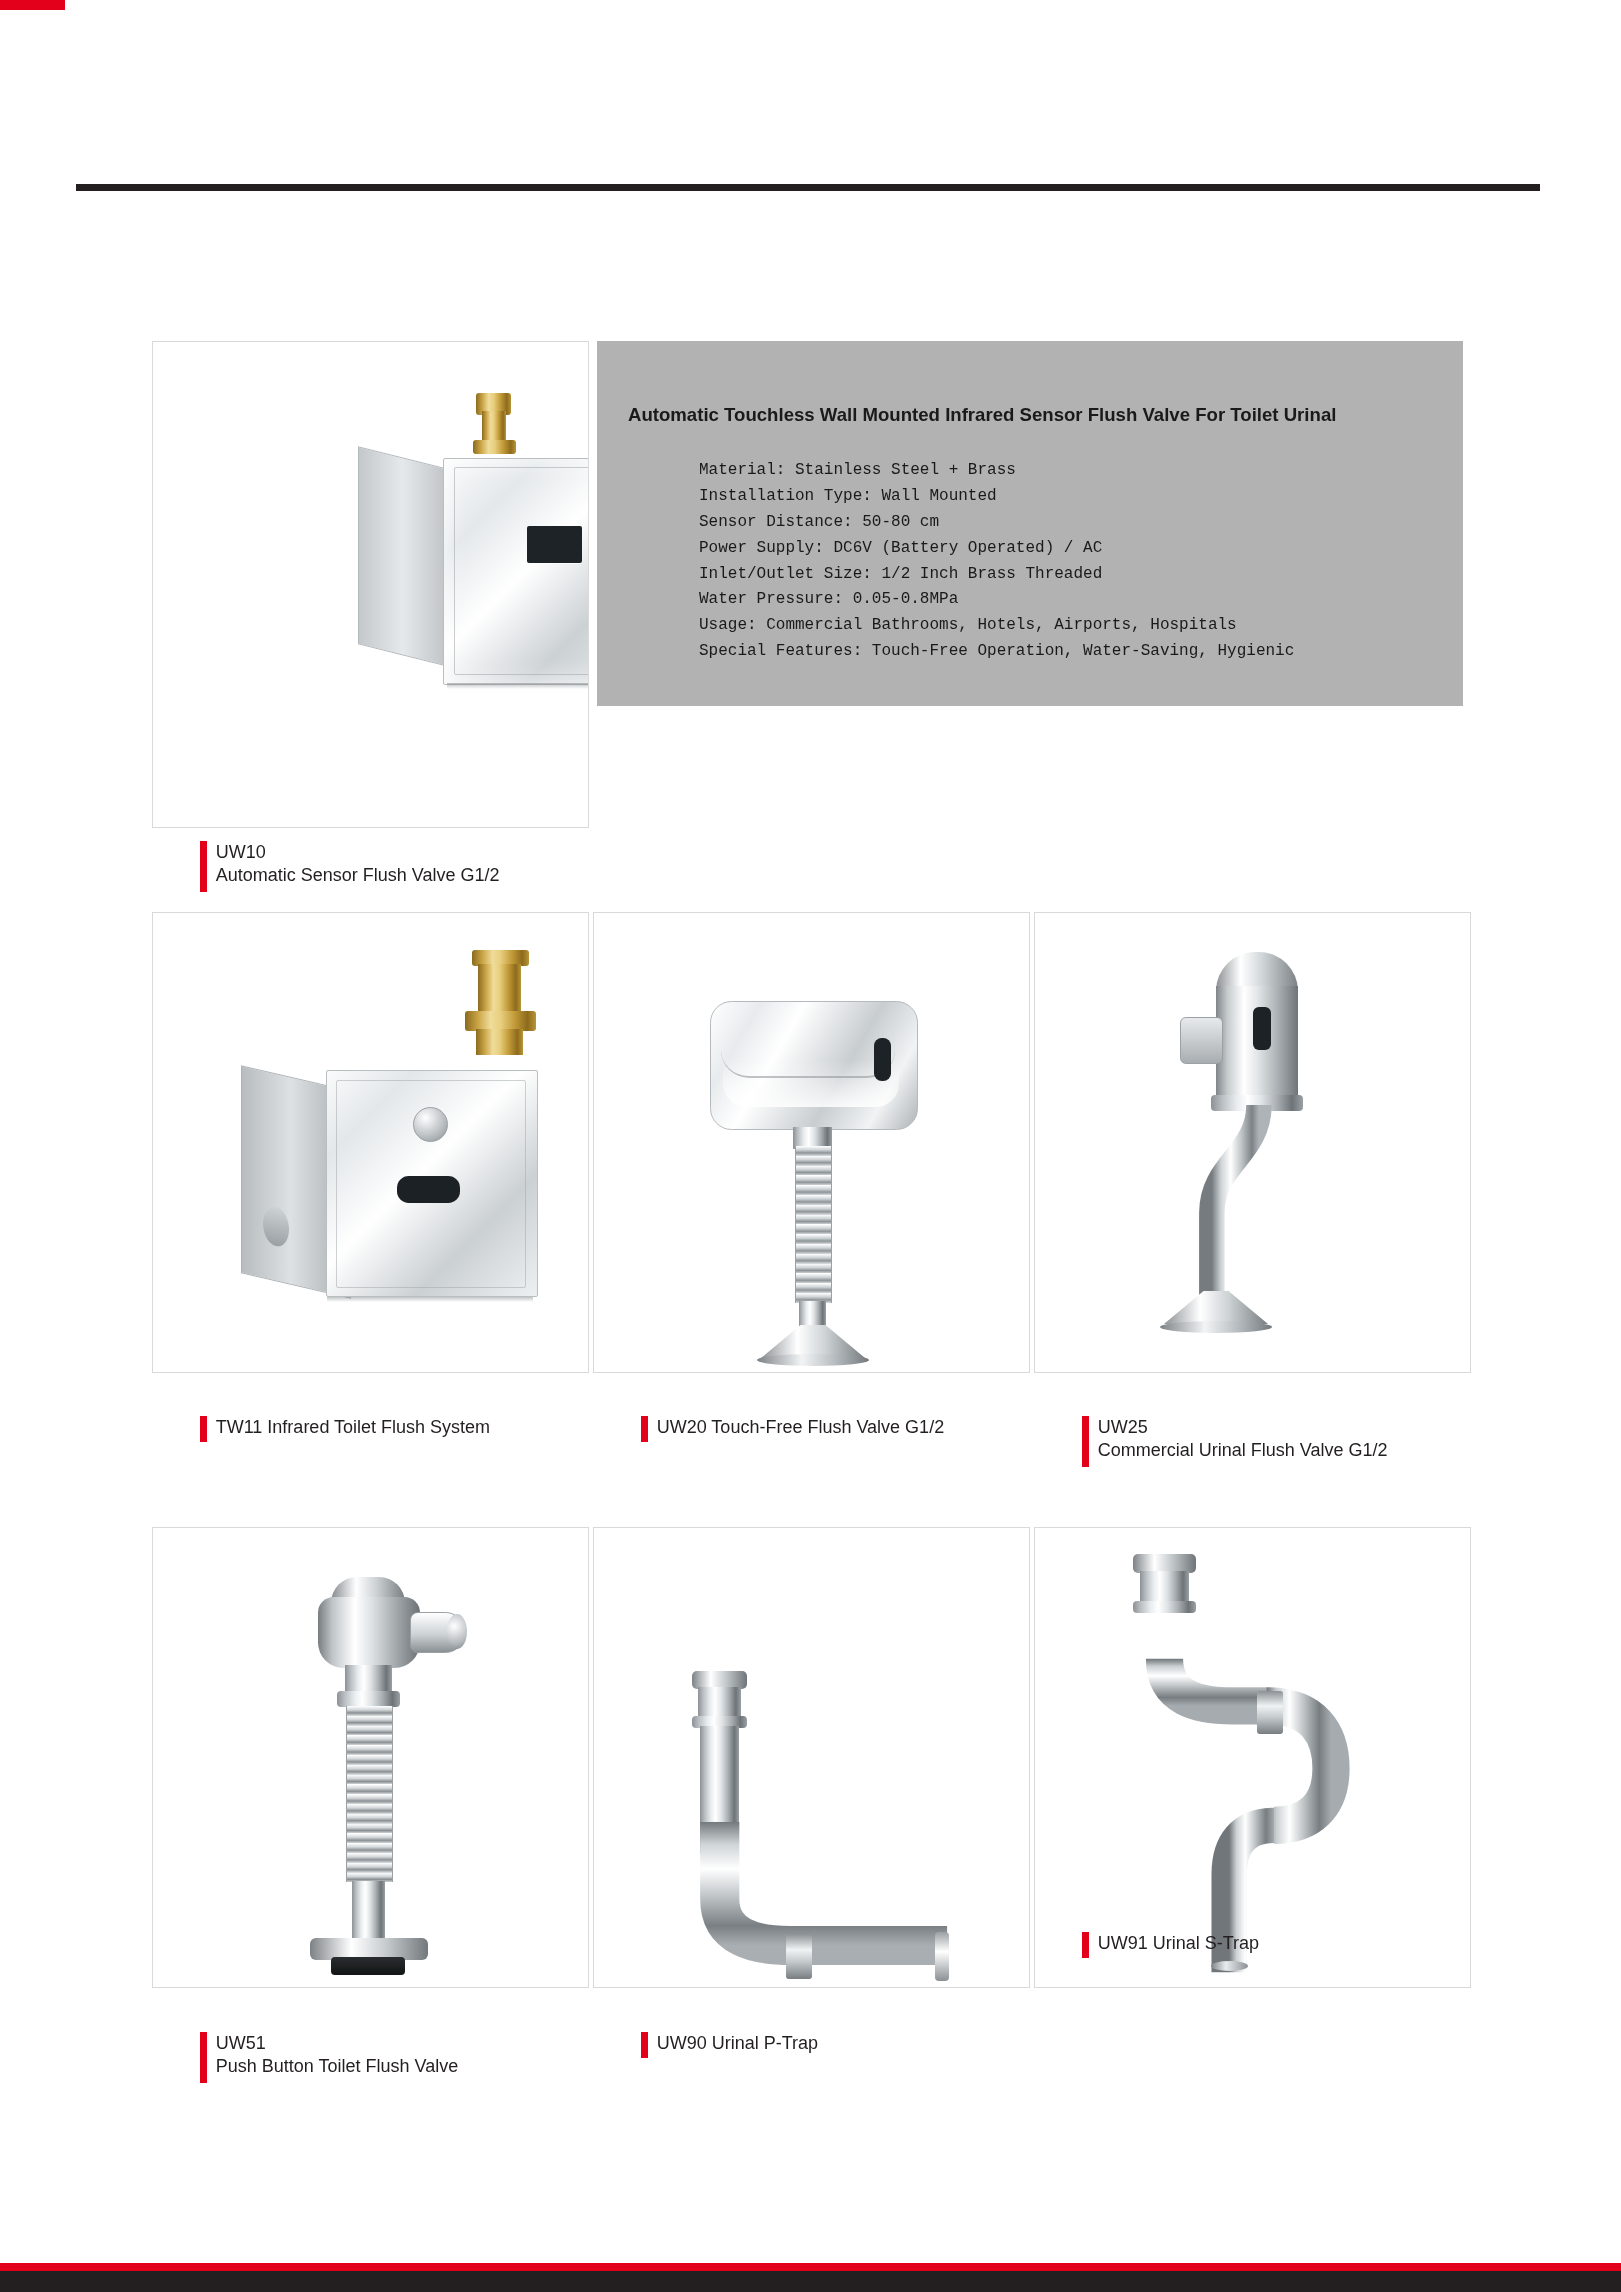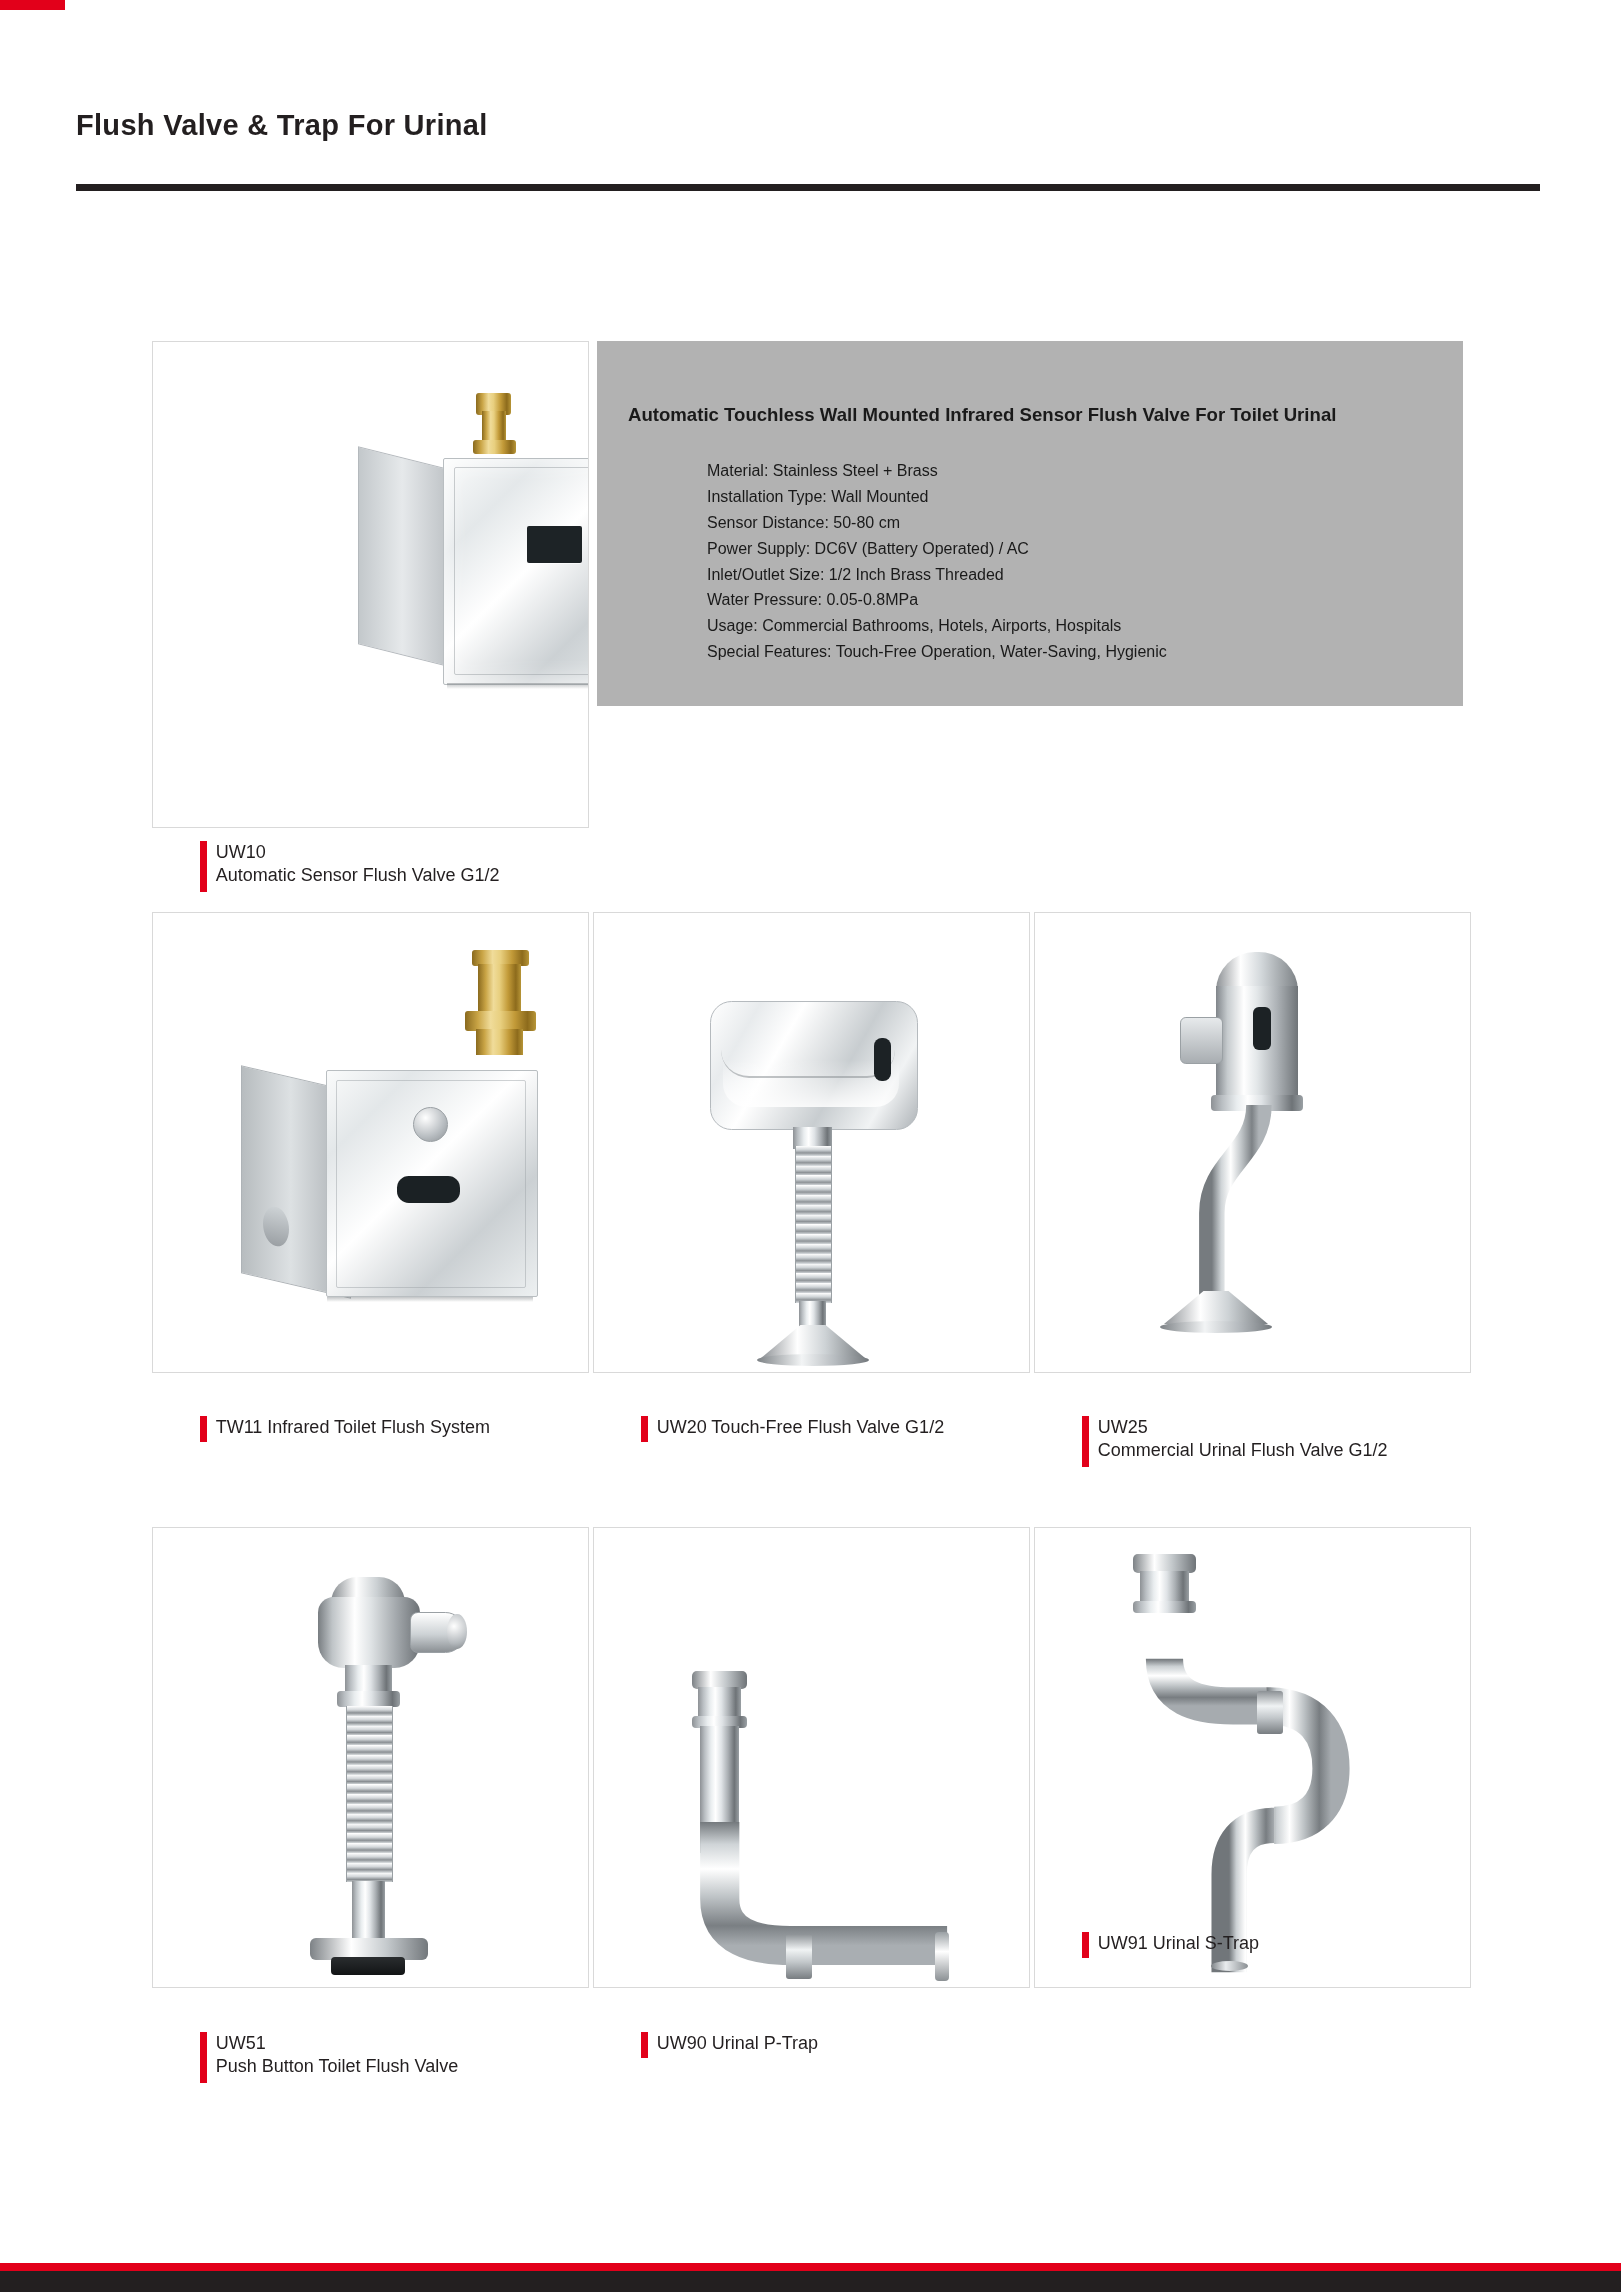--- a/index.html
+++ b/index.html
@@ -81,23 +81,24 @@
   }
   .featured-spec h2 {
     margin: 0 0 29px 0;
     font-size: 18.6px;
     font-weight: bold;
     line-height: 1.45;
     color: #1a1a1a;
     max-width: 774px;
   }
   .spec-list {
-    margin: 16px;
+    margin: 8px;
     padding: 0 0 0 63px;
     list-style: none;
+    font-family: Liberation Mono, monospace;
   }
   .spec-list li {
     font-size: 16px;
     line-height: 1.62;
     color: #1a1a1a;
     white-space: nowrap;
   }
 
   
   .caption {
@@ -163,23 +164,20 @@
     background: #231f20;
   }
 </style>
 </head>
 <body>
 
 <div class="page">
 
   <div class="top-left-bar"></div>
 
-  <div class="header">
-    <h1 class="header-title">Flush Valve &amp; Trap For Urinal</h1>
-  </div>
   <div class="header-rule"></div>
 
   <div class="featured">
 
     <div class="featured-img-box">
 
       <div class="prod">
 
         <div style="position:absolute;left:323px;top:51px;width:35px;height:21.6px;border-radius:2.9px;" class="brass"></div>
         <div style="position:absolute;left:329px;top:69px;width:23.5px;height:33px;" class="brass"></div>

